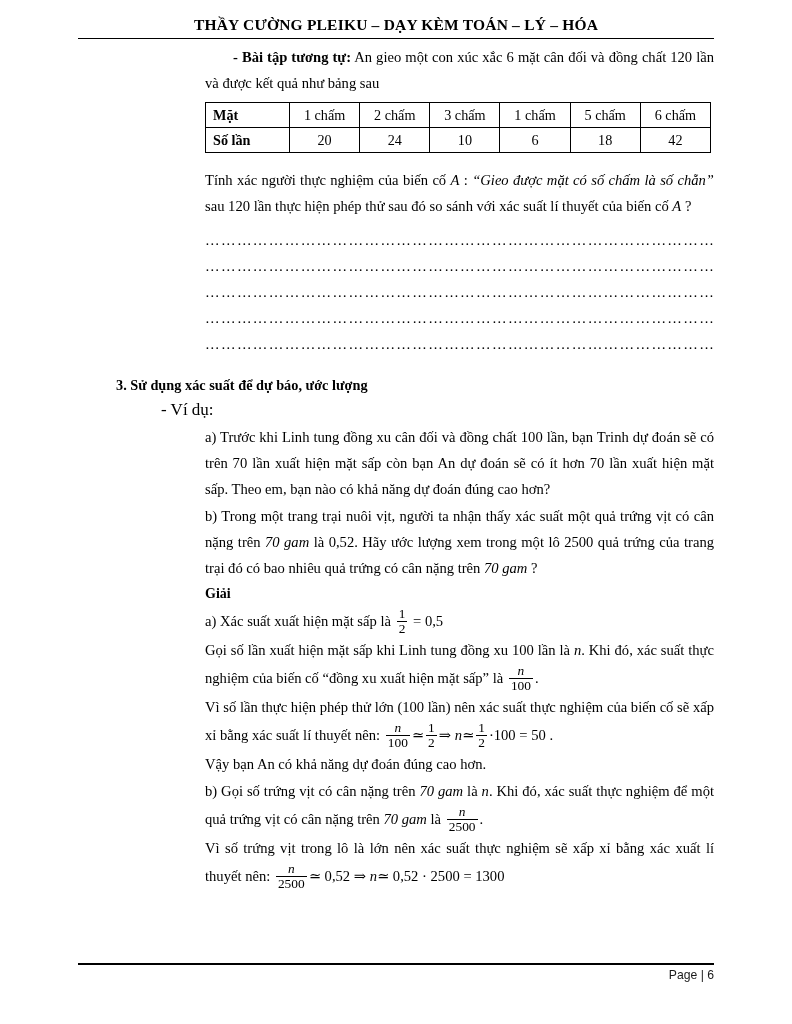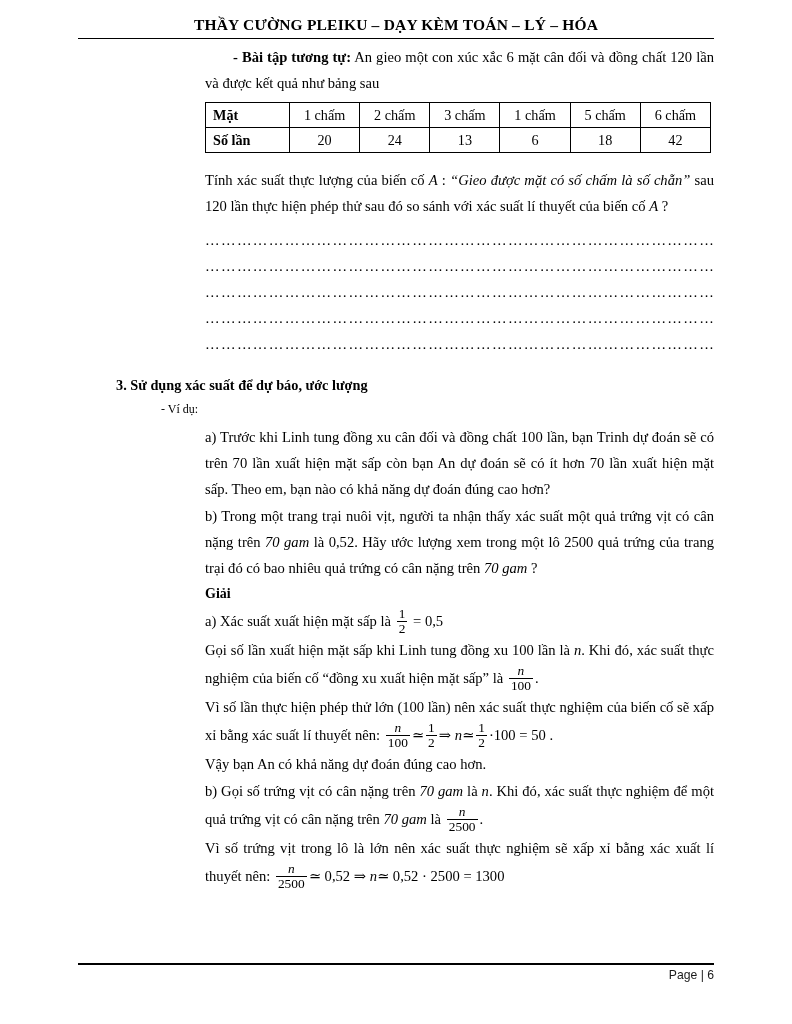--- a/index.html
+++ b/index.html
@@ -108,21 +108,21 @@
   }
 
   
   .section-heading {
     font-weight: bold;
     font-size: 14.3px;
     line-height: 24px;
     margin-left: 38px;
   }
   .subheading {
-    font-size: 12px;
+    font-size: 17px;
     line-height: 25px;
     margin-left: 83px;
   }
   .centered-heading {
     font-weight: bold;
     font-size: 14px;
     line-height: 24px;
     width: 509px;
     margin-left: 127px;
   }
@@ -198,30 +198,30 @@
           <td>2 chấm</td>
           <td>3 chấm</td>
           <td>1 chấm</td>
           <td>5 chấm</td>
           <td>6 chấm</td>
         </tr>
         <tr>
           <td class="rowlabel">Số lần</td>
           <td>20</td>
           <td>24</td>
-          <td>13</td>
+          <td>10</td>
           <td>6</td>
           <td>18</td>
           <td>42</td>
         </tr>
       </tbody>
         </table>
 
       <p class="para" style="margin-top:14px;">
-        <span>Tính xác suất thực lượng của biến cố </span><span class="math-it">A</span><span> : </span><span class="it">“Gieo được mặt có số chấm là số chẵn”</span><span> sau 120 lần thực hiện phép thử sau đó so sánh với xác suất lí thuyết của biến cố </span><span class="math-it">A</span><span> ?</span>
+        <span>Tính xác người thực nghiệm của biến cố </span><span class="math-it">A</span><span> : </span><span class="it">“Gieo được mặt có số chấm là số chẵn”</span><span> sau 120 lần thực hiện phép thử sau đó so sánh với xác suất lí thuyết của biến cố </span><span class="math-it">A</span><span> ?</span>
       </p>
 
       <div class="dots" style="margin-top:8px;">…………………………………………………………………………………………</div>
       <div class="dots">…………………………………………………………………………………………</div>
       <div class="dots">…………………………………………………………………………………………</div>
       <div class="dots">…………………………………………………………………………………………</div>
       <div class="dots">…………………………………………………………………………………………</div>
     </div>
 
     <div class="section-heading" style="margin-top:16px;">3. Sử dụng xác suất để dự báo, ước lượng</div>

